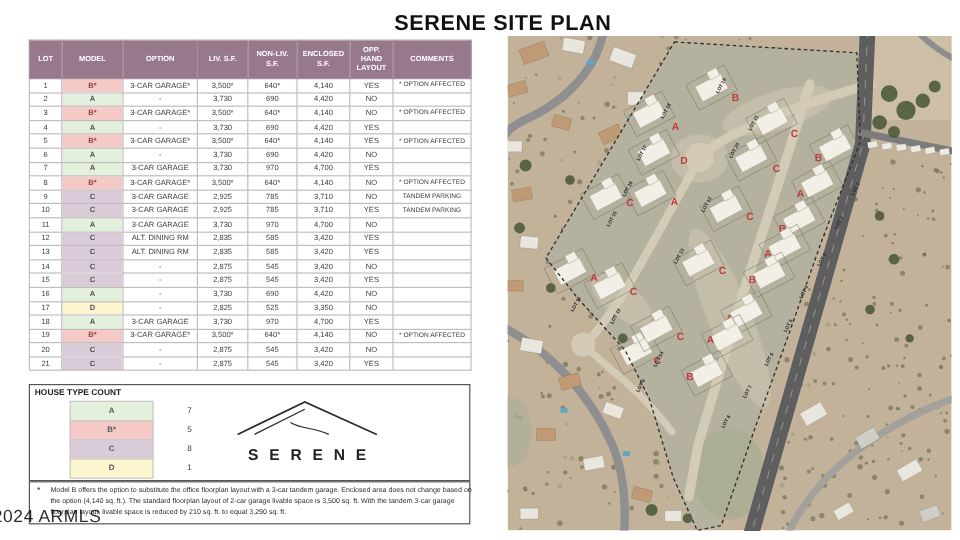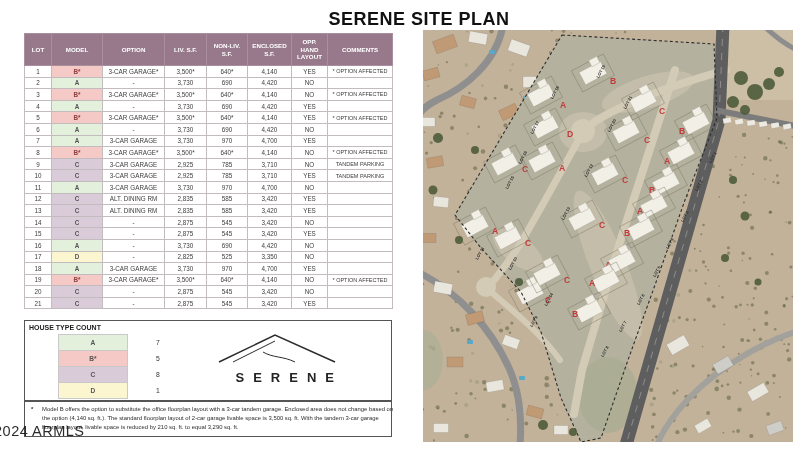--- a/index.html
+++ b/index.html
@@ -22,21 +22,21 @@
   td.comments{font-size:5.5px;}
   
   .count-box{position:absolute;left:24px;top:320px;width:366px;height:79px;
              border:1px solid #555;background:#fff;}
   .count-label{position:absolute;left:4px;top:3px;font-size:7px;font-weight:bold;color:#1c1c1c;}
   .count-table{position:absolute;left:33px;top:13px;}
   .count-row{display:flex;align-items:center;height:16.2px;}
   .count-swatch{width:68px;height:15.2px;border:1px solid #c9c9c9;display:flex;
                 align-items:center;justify-content:center;font-size:6.6px;font-weight:bold;color:#555;}
   .count-num{width:60px;text-align:center;font-size:6.8px;color:#333;}
-  .logo{position:absolute;left:168px;top:8px;width:150px;text-align:right;}
+  .logo{position:absolute;left:156px;top:8px;width:150px;text-align:center;}
   .logo-text{font-size:13px;font-weight:bold;letter-spacing:9px;color:#232323;
              margin-top:1px;white-space:nowrap;text-indent:9px;}
   
   .footnote-box{position:absolute;left:24px;top:401px;width:366px;height:34px;
                 border:1px solid #555;background:#fff;}
   .footnote{position:absolute;left:6px;top:3px;width:352px;font-size:5.9px;
             line-height:1.5;color:#2d2d2d;padding-left:11px;}
   .footnote .star{position:absolute;left:0;top:0;font-weight:bold;}
   .watermark{position:absolute;left:-6px;top:423px;font-size:14.5px;color:#141414;
              letter-spacing:.5px;opacity:.9;z-index:5;}

